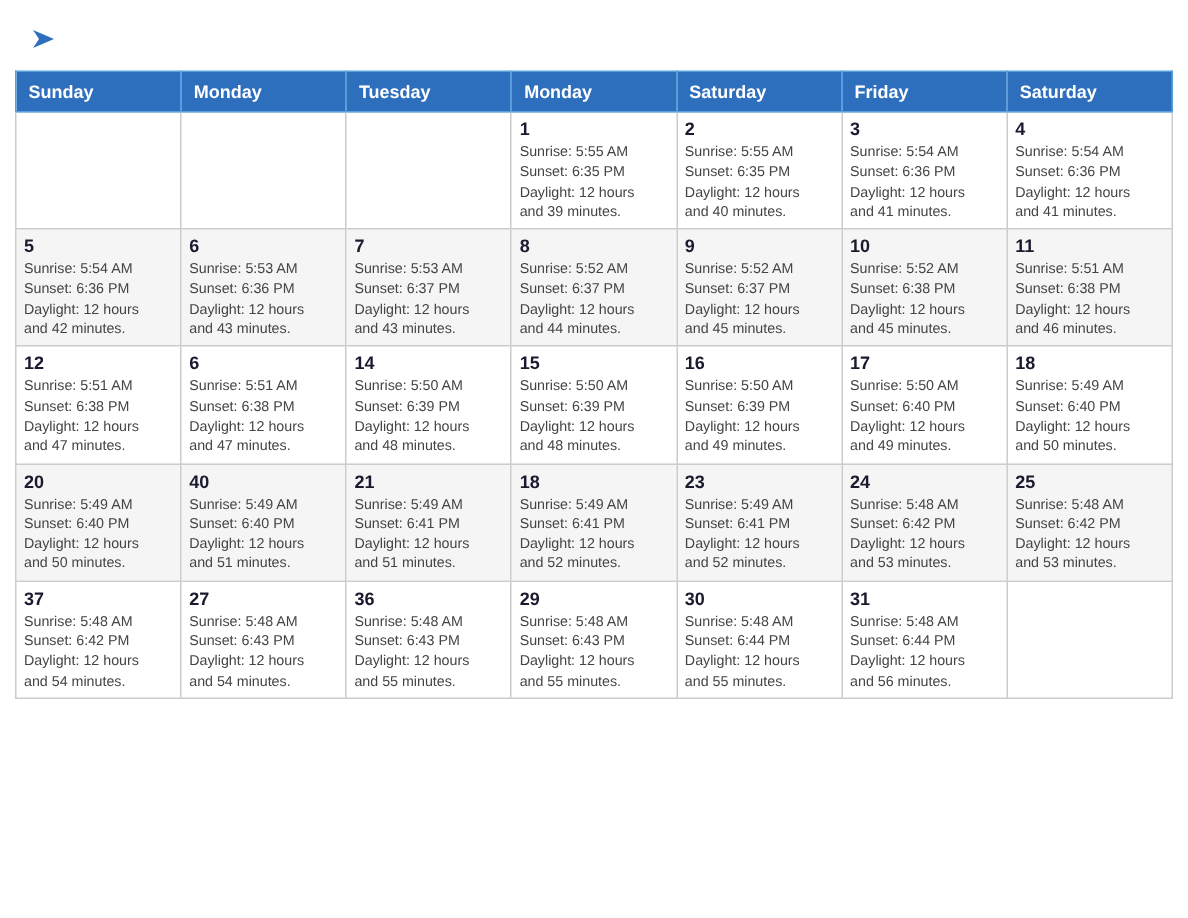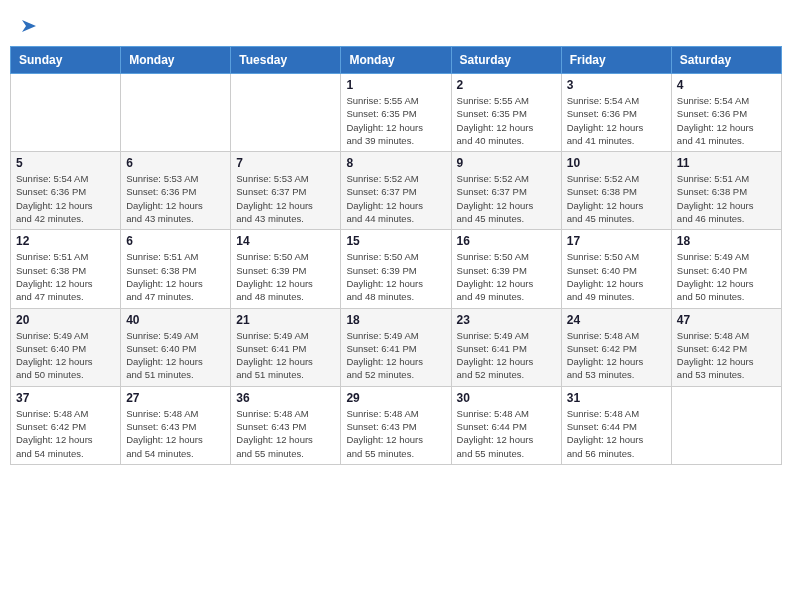--- a/index.html
+++ b/index.html
@@ -226,21 +226,21 @@
         </td>
         <td>
           <span class="day-number">23</span>
           <div class="day-info">Sunrise: 5:49 AM<br>Sunset: 6:41 PM<br>Daylight: 12 hours<br>and 52 minutes.</div>
         </td>
         <td>
           <span class="day-number">24</span>
           <div class="day-info">Sunrise: 5:48 AM<br>Sunset: 6:42 PM<br>Daylight: 12 hours<br>and 53 minutes.</div>
         </td>
         <td>
-          <span class="day-number">47</span>
+          <span class="day-number">25</span>
           <div class="day-info">Sunrise: 5:48 AM<br>Sunset: 6:42 PM<br>Daylight: 12 hours<br>and 53 minutes.</div>
         </td>
       </tr>
       <tr>
         <td>
           <span class="day-number">37</span>
           <div class="day-info">Sunrise: 5:48 AM<br>Sunset: 6:42 PM<br>Daylight: 12 hours<br>and 54 minutes.</div>
         </td>
         <td>
           <span class="day-number">27</span>

